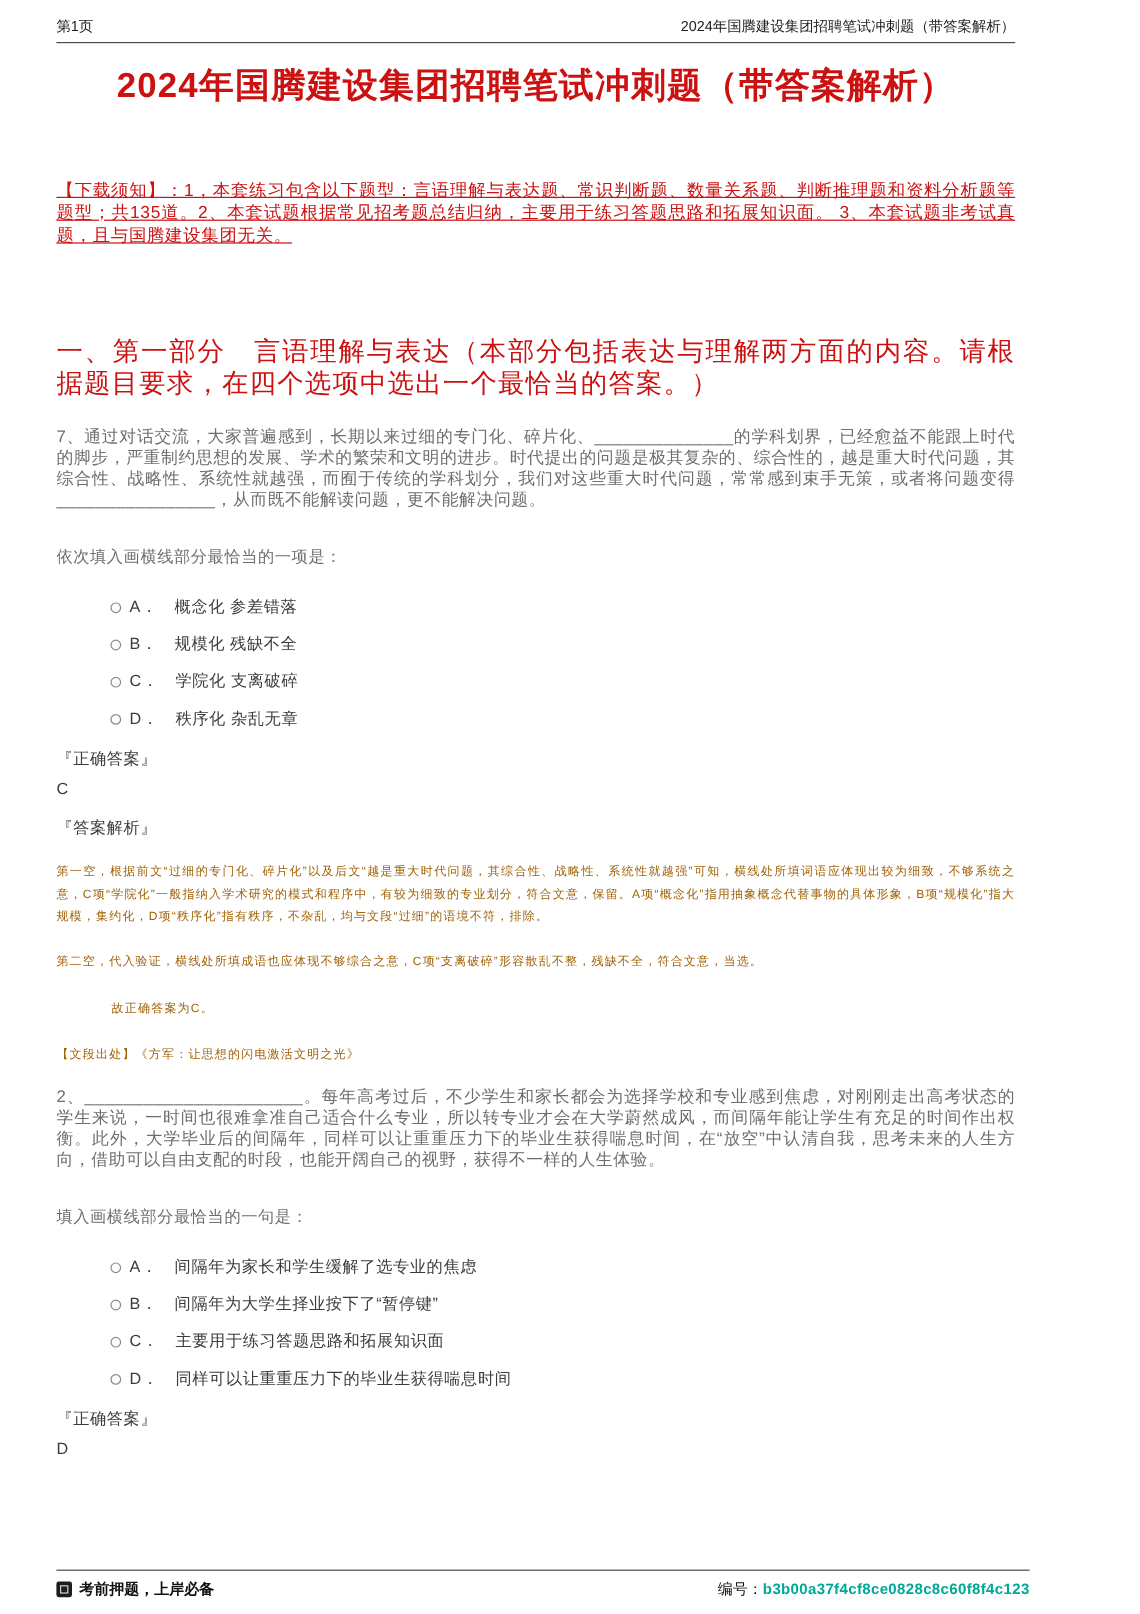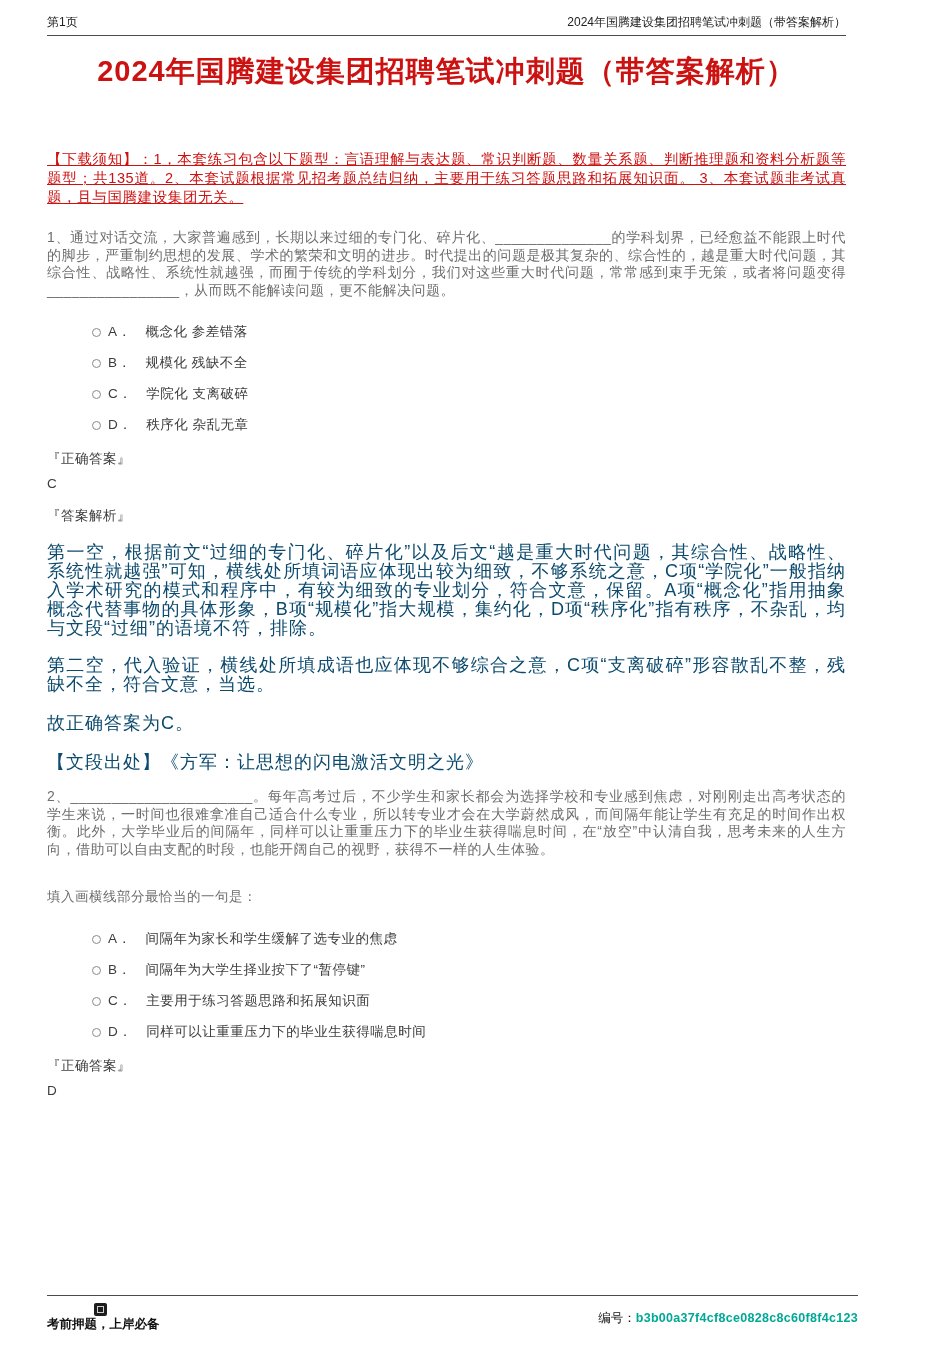--- a/index.html
+++ b/index.html
@@ -104,47 +104,47 @@
     font-size:13.5px;
     margin-top:16px;
     letter-spacing:0.5px;
   }
   .answer-value{
     color:var(--dark-text);
     font-size:13.5px;
     margin-top:8px;
   }
   .analysis{
-    color:#0c4a6e;
-    font-size:18px;
+    color:#a16207;
+    font-size:10px;
     line-height:19px;
     letter-spacing:1px;
     text-align:justify;
     margin-top:18px;
   }
-  .conclusion{margin-top:20px;}
+  .conclusion{margin-top:20px;margin-left:46px;}
   .source-line{margin-top:20px;}
   
   .footer{
     position:absolute;
     left:47px;right:47px;bottom:12px;
   }
   .footer-rule{
     border:none;
     border-top:1.5px solid var(--rule-color);
     margin-bottom:7px;
   }
   .footer-row{
     display:flex;
     justify-content:space-between;
     align-items:center;
     font-size:12.5px;
     color:#111;
   }
-  .footer-left{display:flex;align-items:center;font-weight:bold;flex-direction:column;}
+  .footer-left{display:flex;align-items:center;font-weight:bold;}
   .footer-logo{
     display:inline-block;
     width:13px;height:13px;
     background:#1d1d1d;
     border-radius:2px;
     margin-right:6px;
     position:relative;
   }
   .footer-logo::after{
     content:"";
@@ -163,23 +163,25 @@
   <div class="hdr">
     <span>第1页</span>
     <span>2024年国腾建设集团招聘笔试冲刺题（带答案解析）</span>
   </div>
   <hr class="hdr-rule">
 
   <h1 class="doc-title">2024年国腾建设集团招聘笔试冲刺题（带答案解析）</h1>
 
   <p class="notice">【下载须知】：1，本套练习包含以下题型：言语理解与表达题、常识判断题、数量关系题、判断推理题和资料分析题等题型；共135道。2、本套试题根据常见招考题总结归纳，主要用于练习答题思路和拓展知识面。 3、本套试题非考试真题，且与国腾建设集团无关。</p>
 
+  <h2 class="section-heading">一、第一部分　言语理解与表达（本部分包括表达与理解两方面的内容。请根据题目要求，在四个选项中选出一个最恰当的答案。）</h2>
 
   <section>
-    <p class="stem q1-stem">1、通过对话交流，大家普遍感到，长期以来过细的专门化、碎片化、______________的学科划界，已经愈益不能跟上时代的脚步，严重制约思想的发展、学术的繁荣和文明的进步。时代提出的问题是极其复杂的、综合性的，越是重大时代问题，其综合性、战略性、系统性就越强，而囿于传统的学科划分，我们对这些重大时代问题，常常感到束手无策，或者将问题变得________________，从而既不能解读问题，更不能解决问题。</p>
+    <p class="stem q1-stem">7、通过对话交流，大家普遍感到，长期以来过细的专门化、碎片化、______________的学科划界，已经愈益不能跟上时代的脚步，严重制约思想的发展、学术的繁荣和文明的进步。时代提出的问题是极其复杂的、综合性的，越是重大时代问题，其综合性、战略性、系统性就越强，而囿于传统的学科划分，我们对这些重大时代问题，常常感到束手无策，或者将问题变得________________，从而既不能解读问题，更不能解决问题。</p>
+    <p class="prompt">依次填入画横线部分最恰当的一项是：</p>
 
     <div class="options">
       <div class="option">
         <span class="radio"></span>
         <span class="opt-label">A．</span>
         <span class="opt-text">概念化 参差错落</span>
       </div>
       <div class="option">
         <span class="radio"></span>
         <span class="opt-label">B．</span>

